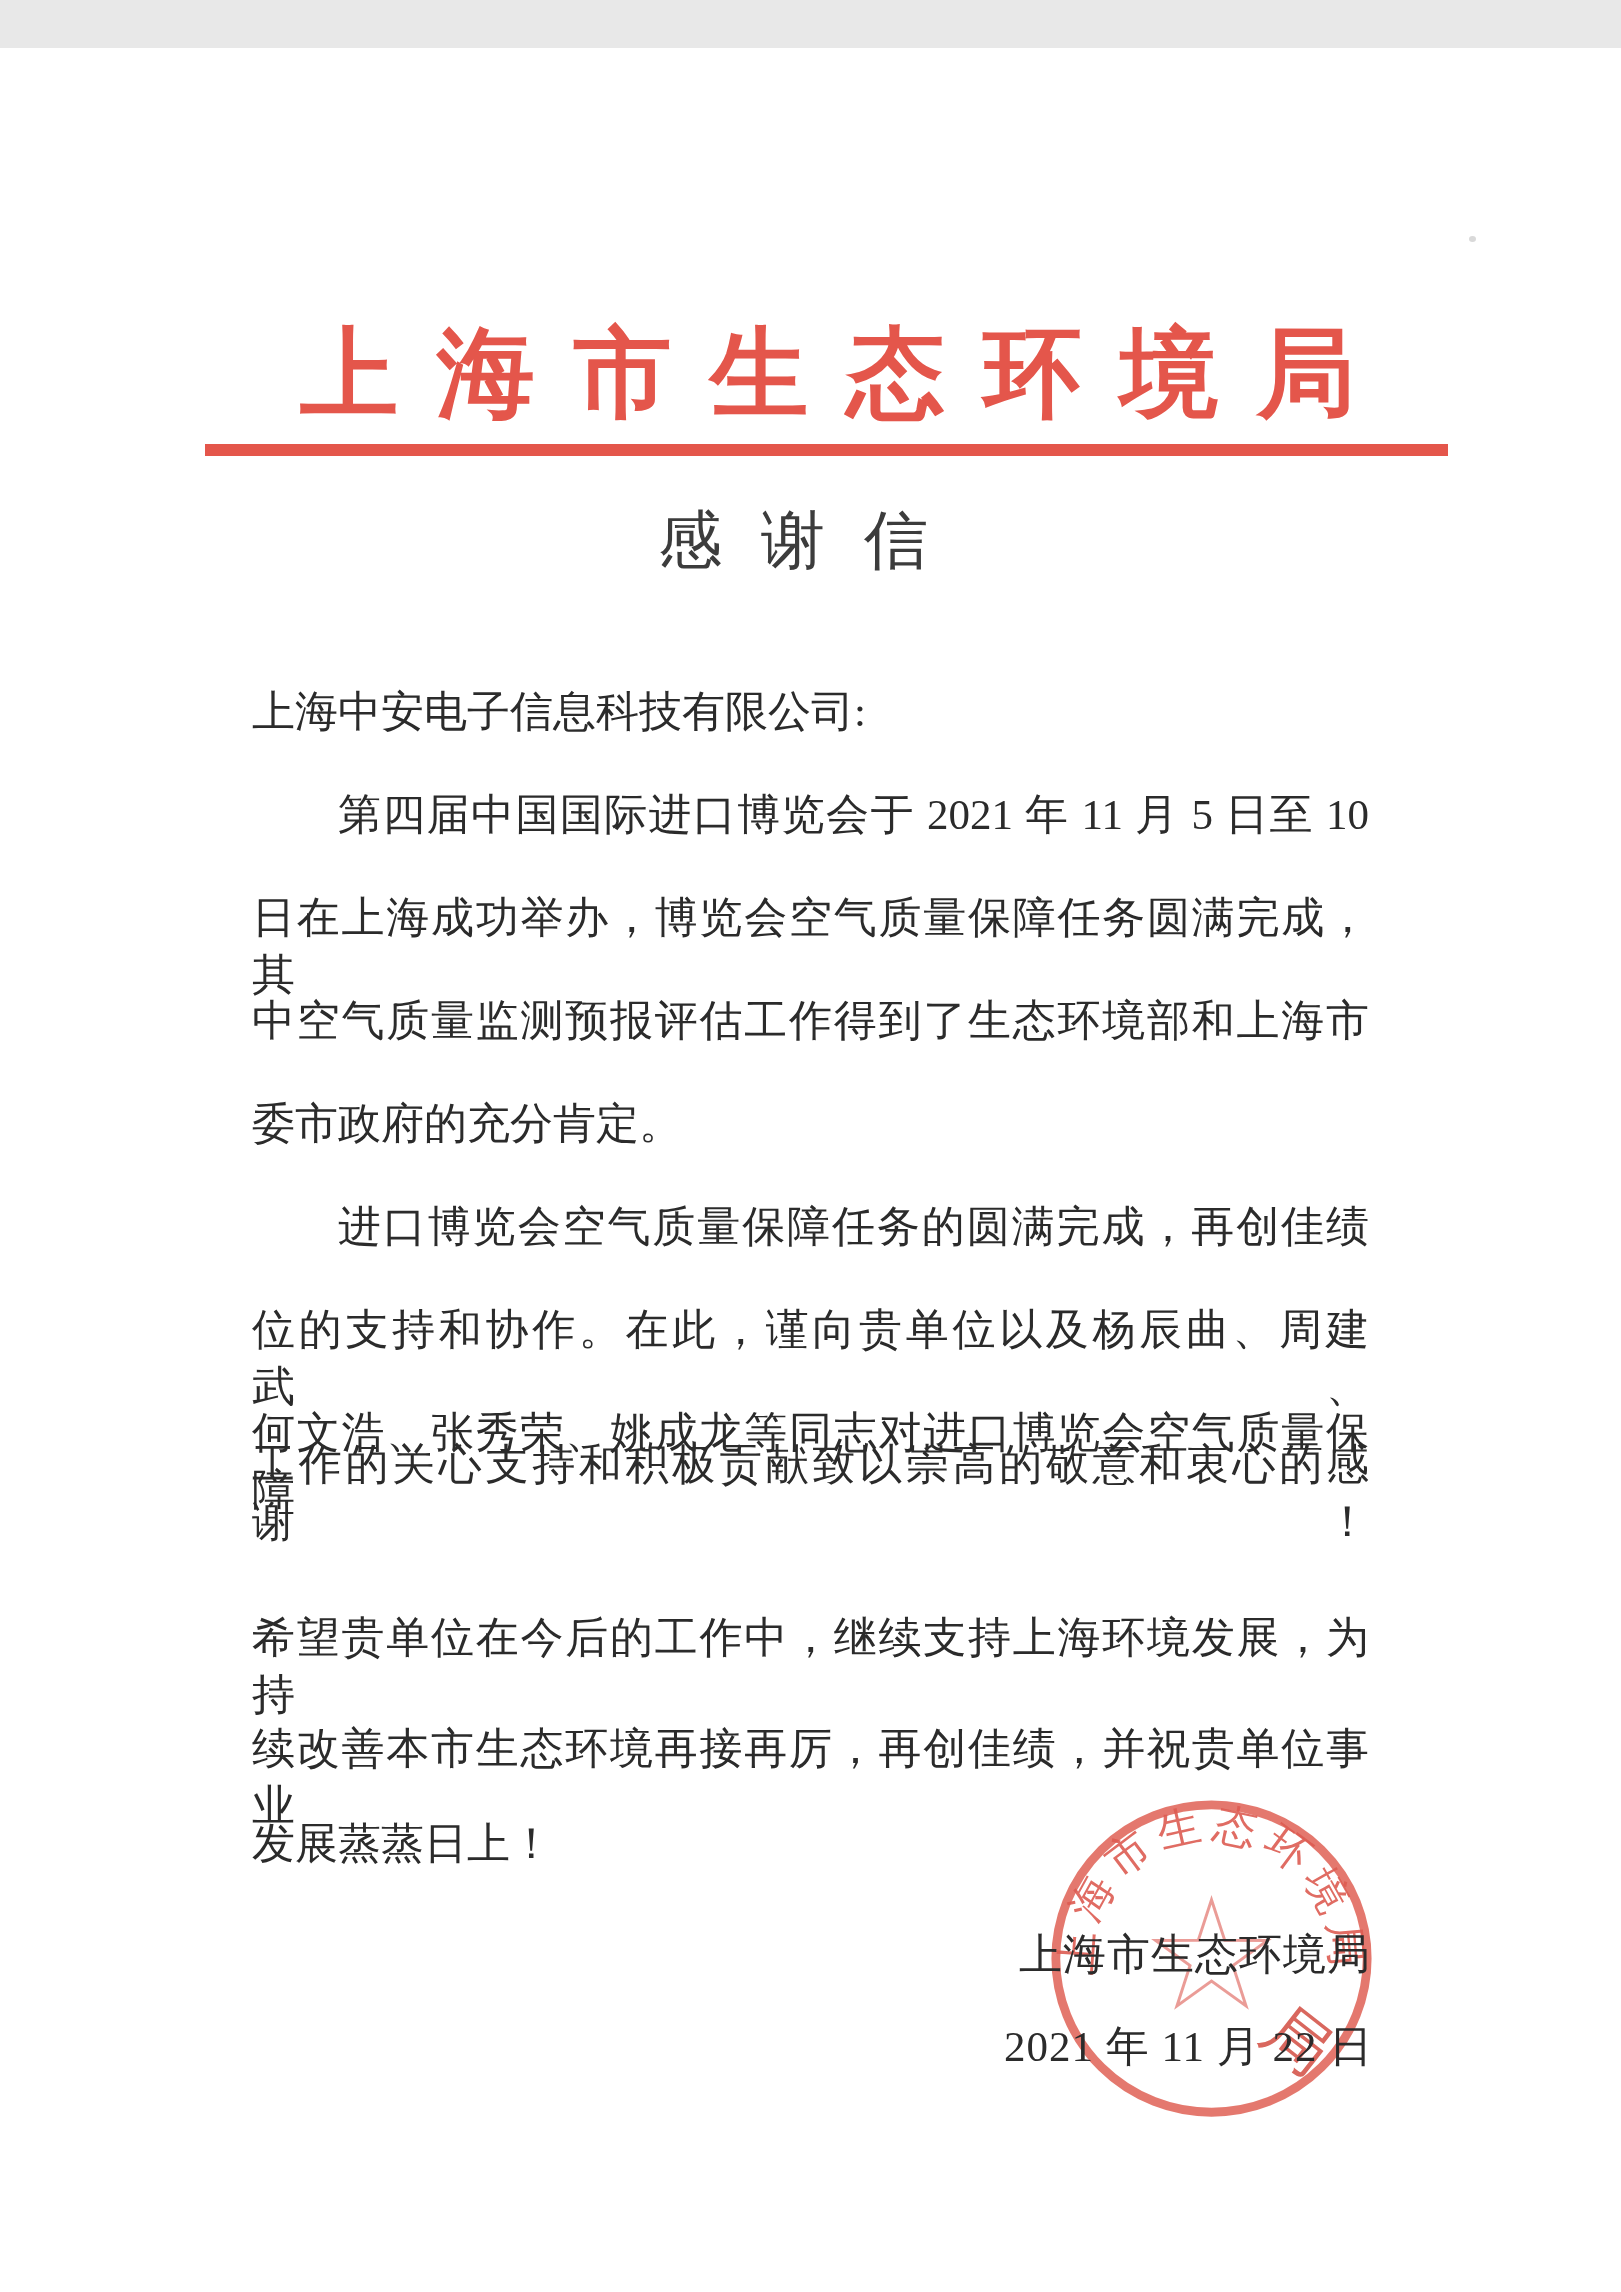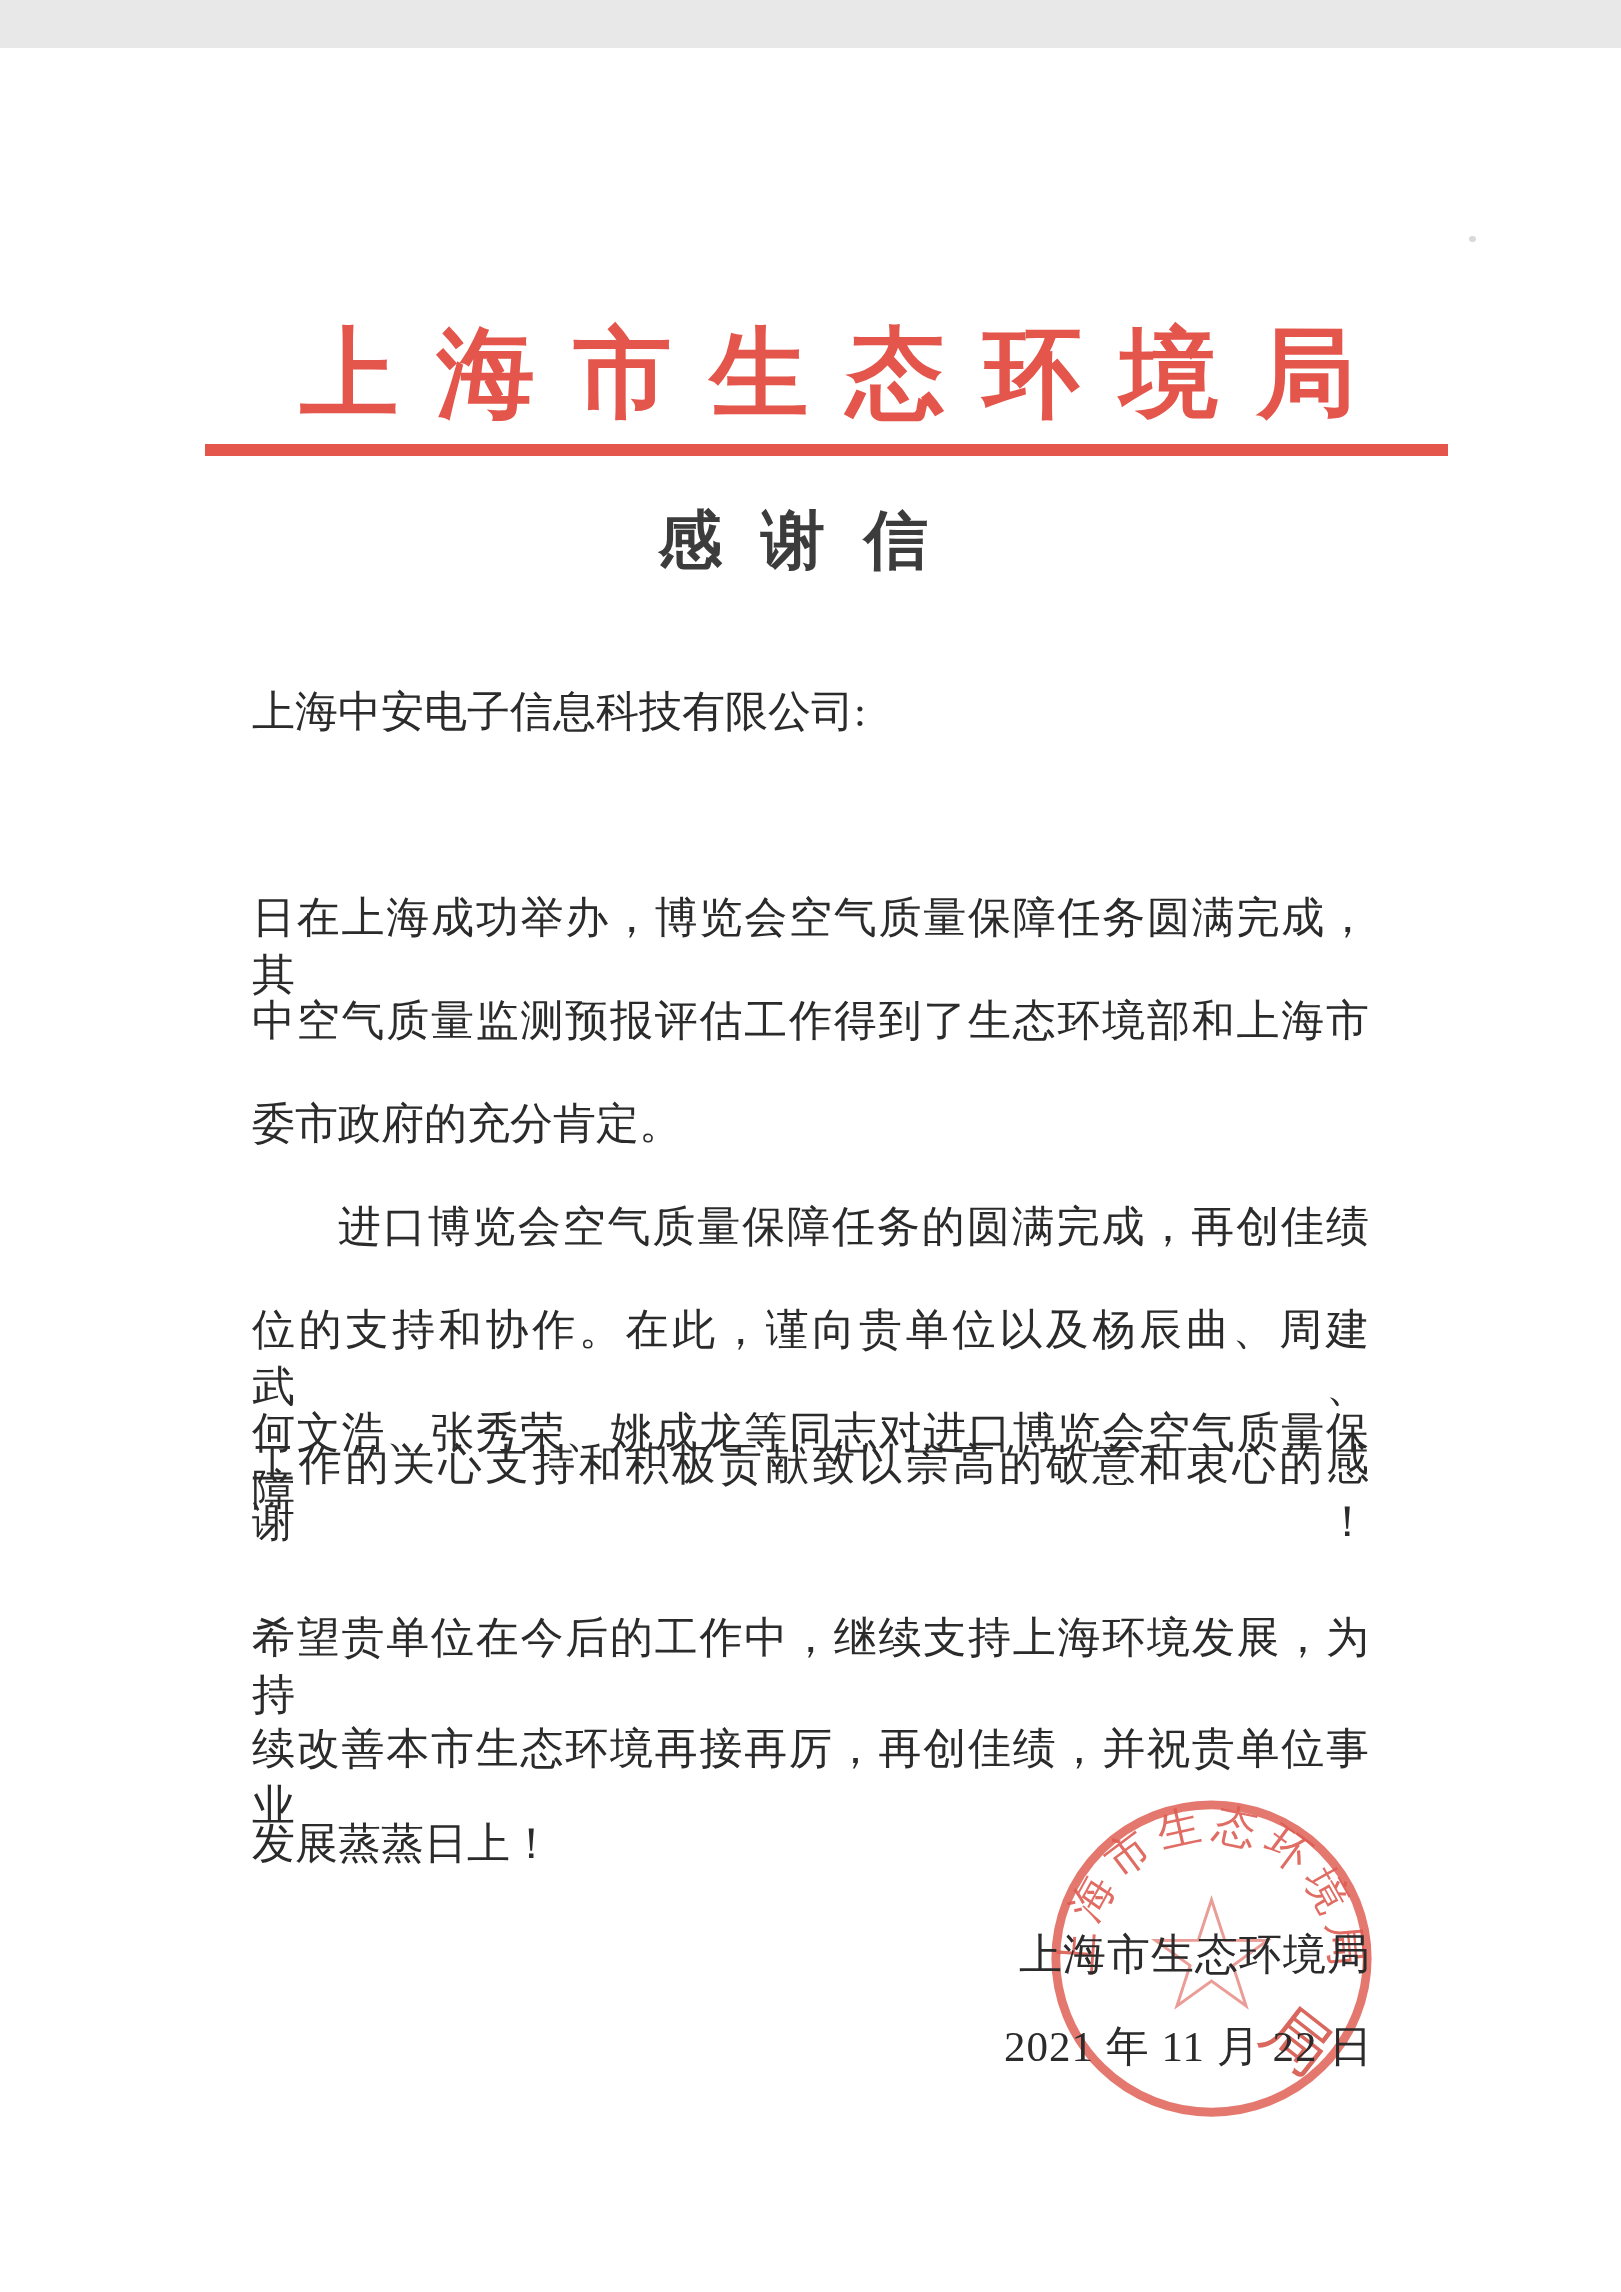--- a/index.html
+++ b/index.html
@@ -5,21 +5,21 @@
   html,body{margin:0;padding:0;background:#e8e8e8;}
   .page{position:relative;width:1621px;height:2293px;background:#ffffff;overflow:hidden;
         font-family:"Liberation Serif","DejaVu Serif",serif;margin-top:48px;}
   
   .lh-title{position:absolute;left:300px;top:272px;width:1055px;height:108px;
             font-size:98px;line-height:108px;font-weight:700;color:#e4564b;
             text-align:justify;text-align-last:justify;white-space:normal;}
   .red-rule{position:absolute;left:205px;top:396px;width:1243px;height:11.8px;
             background:#e4564b;}
   .doc-title{position:absolute;left:0;top:449px;width:1590px;padding-left:35px;
-             box-sizing:border-box;text-align:center;font-size:64px;font-weight:700;
+             box-sizing:border-box;text-align:center;font-size:64px;font-weight:400;
              letter-spacing:39px;color:#3c3c3c;}
   
   .bline{position:absolute;left:252px;width:1117px;font-size:43px;line-height:57px;
          color:#2b2b2b;text-align:justify;text-align-last:justify;z-index:2;font-family:Liberation Serif, serif;}
   .bline.end{text-align-last:left;}
   .bline.ind{padding-left:86px;box-sizing:border-box;}
   
   .signature{position:absolute;left:1019px;top:1878px;font-size:43px;letter-spacing:1px;
              color:#2b2b2b;z-index:3;}
   .date{position:absolute;left:1004px;top:1970px;font-size:43px;letter-spacing:1px;
@@ -39,20 +39,21 @@
 <div class="page">
 
   <div class="lh-title">上海市生态环境局</div>
 
   <div class="red-rule"></div>
 
   <div class="doc-title">感谢信</div>
 
   <div class="bline end" style="top:635px">上海中安电子信息科技有限公司:</div>
 
+  <div class="bline ind" style="top:738px">第四届中国国际进口博览会于 2021 年 11 月 5 日至 10</div>
   <div class="bline" style="top:841px">日在上海成功举办，博览会空气质量保障任务圆满完成，其</div>
   <div class="bline" style="top:944px">中空气质量监测预报评估工作得到了生态环境部和上海市</div>
   <div class="bline end" style="top:1047px">委市政府的充分肯定。</div>
   <div class="bline ind" style="top:1150px">进口博览会空气质量保障任务的圆满完成，再创佳绩</div>
   <div class="bline" style="top:1356px">何文浩、张秀荣、姚成龙等同志对进口博览会空气质量保障</div>
   <div class="bline" style="top:1253px">位的支持和协作。在此，谨向贵单位以及杨辰曲、周建武、</div>
   <div class="bline" style="top:1388px">工作的关心支持和积极贡献致以崇高的敬意和衷心的感谢！</div>
   <div class="bline" style="top:1561px">希望贵单位在今后的工作中，继续支持上海环境发展，为持</div>
   <div class="bline" style="top:1672px">续改善本市生态环境再接再厉，再创佳绩，并祝贵单位事业</div>
   <div class="bline end" style="top:1767px">发展蒸蒸日上！</div>

